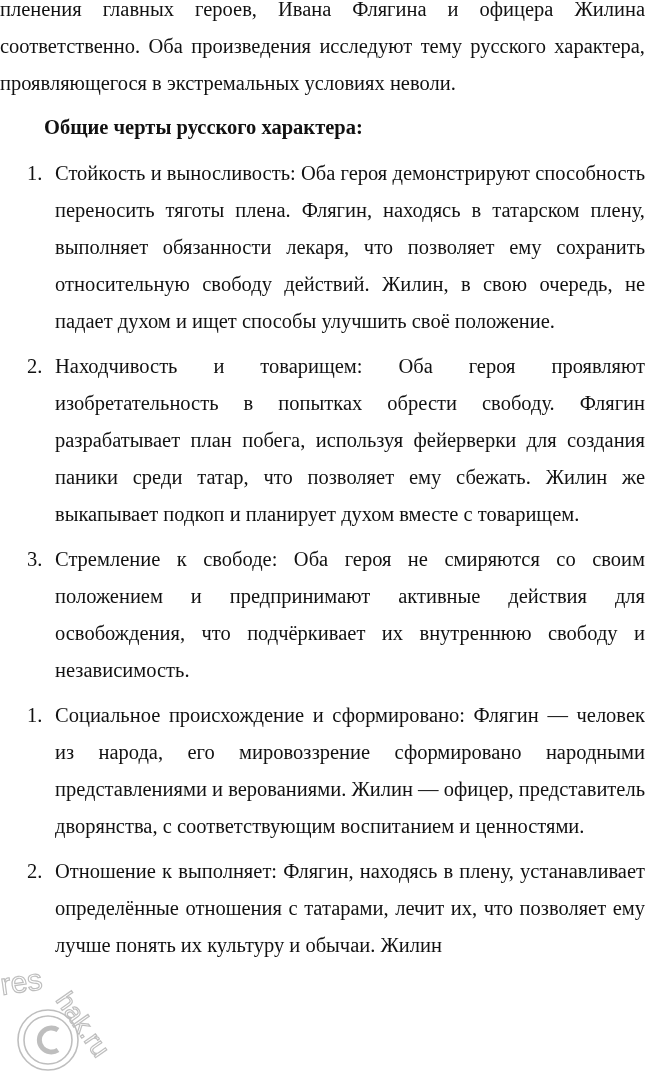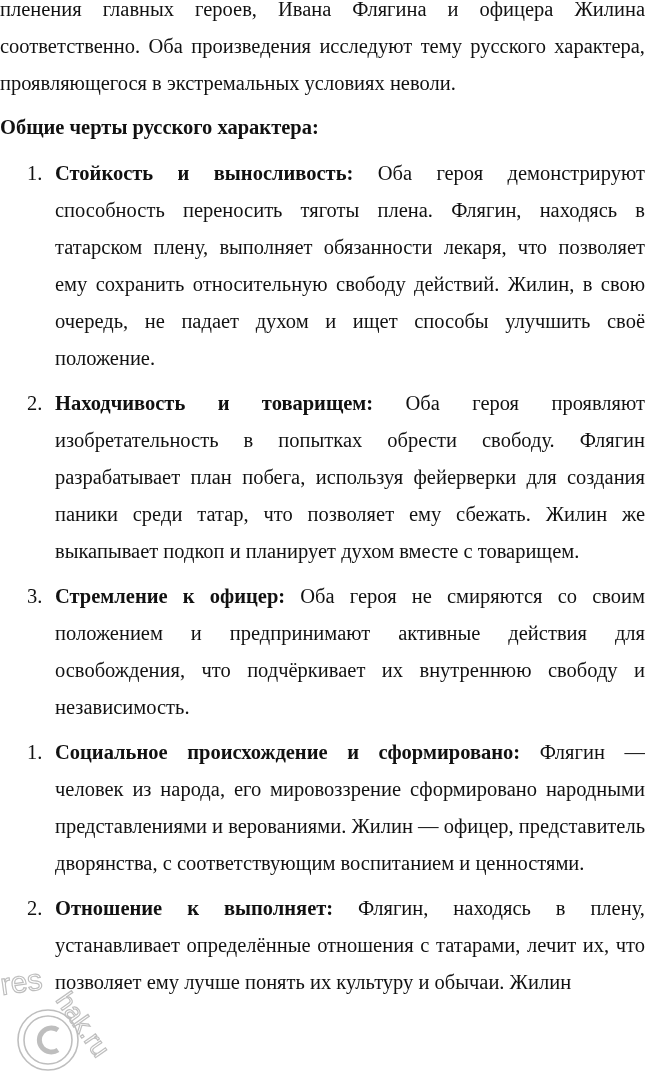--- a/index.html
+++ b/index.html
@@ -4,25 +4,25 @@
 <style>
   html, body { margin: 0; padding: 0; background: #ffffff; }
   body {
     width: 645px; height: 1074px; overflow: hidden; position: relative;
     font-family: "Liberation Serif", "DejaVu Serif", serif;
     font-size: 20.5px; color: #111;
   }
   .page { position: absolute; left: 0; top: -9px; width: 645px; }
   p { margin: 0; }
   .para { text-align: justify; line-height: 37px; }
-  .heading { font-weight: bold; line-height: 37px; margin-top: 7px; margin-bottom: 9px; }
+  .heading { font-weight: bold; line-height: 37px; margin-top: 7px; margin-bottom: 9px; padding-left: 44px; }
   ol { list-style: none; margin: 0; padding: 0; }
   .item { position: relative; padding-left: 55px; line-height: 37px; text-align: justify; margin-bottom: 8px; }
   .item .num { position: absolute; left: 27px; top: 0; }
-  .item b { font-weight: bold; }
+  .item b { font-weight: normal; }
   .watermark {
     position: absolute; left: 0; top: 965px; width: 160px; height: 110px;
     pointer-events: none; opacity: 0.55;
   }
 </style>
 </head>
 <body>
 
 <div class="page">
   <p class="para">пленения главных героев, Ивана Флягина и офицера Жилина соответственно. Оба произведения исследуют тему русского характера, проявляющегося в экстремальных условиях неволи.</p>
@@ -32,21 +32,21 @@
     <li class="item">
       <span class="num">1.</span>
       <b>Стойкость и выносливость:</b><span> Оба героя демонстрируют способность переносить тяготы плена. Флягин, находясь в татарском плену, выполняет обязанности лекаря, что позволяет ему сохранить относительную свободу действий. Жилин, в свою очередь, не падает духом и ищет способы улучшить своё положение.</span>
     </li>
     <li class="item">
       <span class="num">2.</span>
       <b>Находчивость и товарищем:</b><span> Оба героя проявляют изобретательность в попытках обрести свободу. Флягин разрабатывает план побега, используя фейерверки для создания паники среди татар, что позволяет ему сбежать. Жилин же выкапывает подкоп и планирует духом вместе с товарищем.</span>
     </li>
     <li class="item">
       <span class="num">3.</span>
-      <b>Стремление к офицер:</b><span> Оба героя не смиряются со своим положением и предпринимают активные действия для освобождения, что подчёркивает их внутреннюю свободу и независимость.</span>
+      <b>Стремление к свободе:</b><span> Оба героя не смиряются со своим положением и предпринимают активные действия для освобождения, что подчёркивает их внутреннюю свободу и независимость.</span>
     </li>
   </ol>
 
   <ol>
     <li class="item">
       <span class="num">1.</span>
       <b>Социальное происхождение и сформировано:</b><span> Флягин — человек из народа, его мировоззрение сформировано народными представлениями и верованиями. Жилин — офицер, представитель дворянства, с соответствующим воспитанием и ценностями.</span>
     </li>
     <li class="item">
       <span class="num">2.</span>

